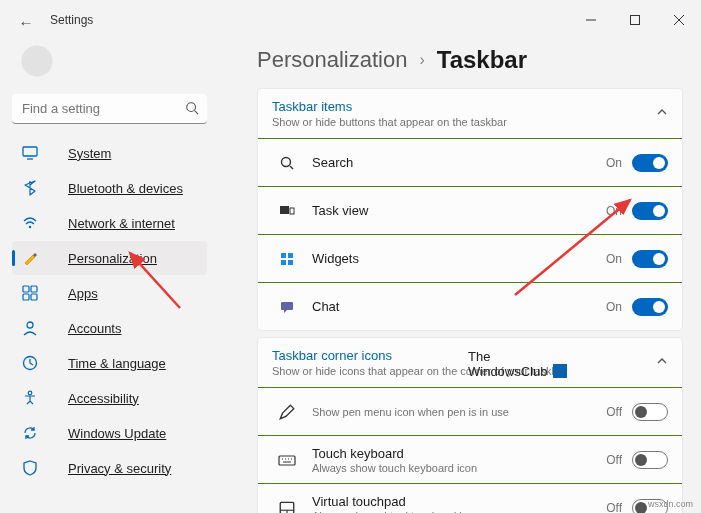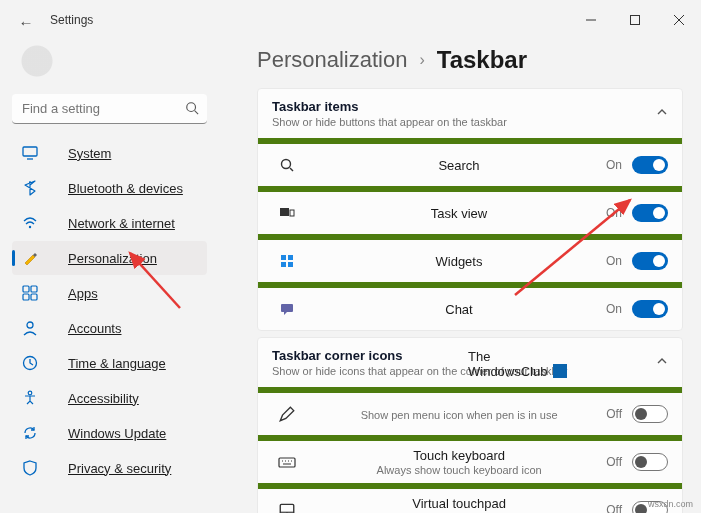--- a/index.html
+++ b/index.html
@@ -28,25 +28,25 @@
 
 .content { flex: 1; padding: 0 18px 0 42px; overflow-y: auto; }
 .breadcrumb { display: flex; align-items: center; gap: 12px; margin: 6px 0 14px 0; }
 .breadcrumb .crumb1 { font-size: 22px; font-weight: 400; color: #5a5a5a; }
 .breadcrumb .sep { font-size: 16px; color: #888; }
 .breadcrumb .crumb2 { font-size: 24px; font-weight: 600; color: #1a1a1a; }
 
 .panel { background: #fcfcfc; border: 1px solid #e9e9e9; border-radius: 4px; margin-bottom: 6px; }
 .panel-head { padding: 10px 14px; display: flex; align-items: center; cursor: pointer; }
 .panel-head .texts { flex: 1; }
-.panel-head .ptitle { font-size: 13px; font-weight: 700; color: #0f172a; }
+.panel-head .ptitle { font-size: 13px; font-weight: 400; color: #0369a1; }
 .panel-head .pdesc { font-size: 11px; color: #737373; margin-top: 2px; }
 .panel-head .chev { color: #555; }
 
-.row { display: flex; align-items: center; height: 48px; padding: 0 14px; border-top: 6px solid #4d7c0f; text-align: center; }
+.row { display: flex; align-items: center; height: 48px; padding: 0 14px; border-top: 1px solid #4d7c0f; }
 .row:first-of-type { border-top: 1px solid #eee; }
 .row .ricon { width: 30px; display: flex; justify-content: center; color: #333; }
 .row .rtexts { flex: 1; margin-left: 10px; }
 .row .rtitle { font-size: 13px; color: #1a1a1a; }
 .row .rdesc { font-size: 11px; color: #737373; margin-top: 1px; }
 .row .state { font-size: 12px; color: #737373; margin-right: 10px; }
 
 .toggle { width: 36px; height: 18px; border-radius: 9px; position: relative; cursor: pointer; }
 .toggle.on { background: #0067c0; }
 .toggle.off { background: #fff; border: 1px solid #777; }

